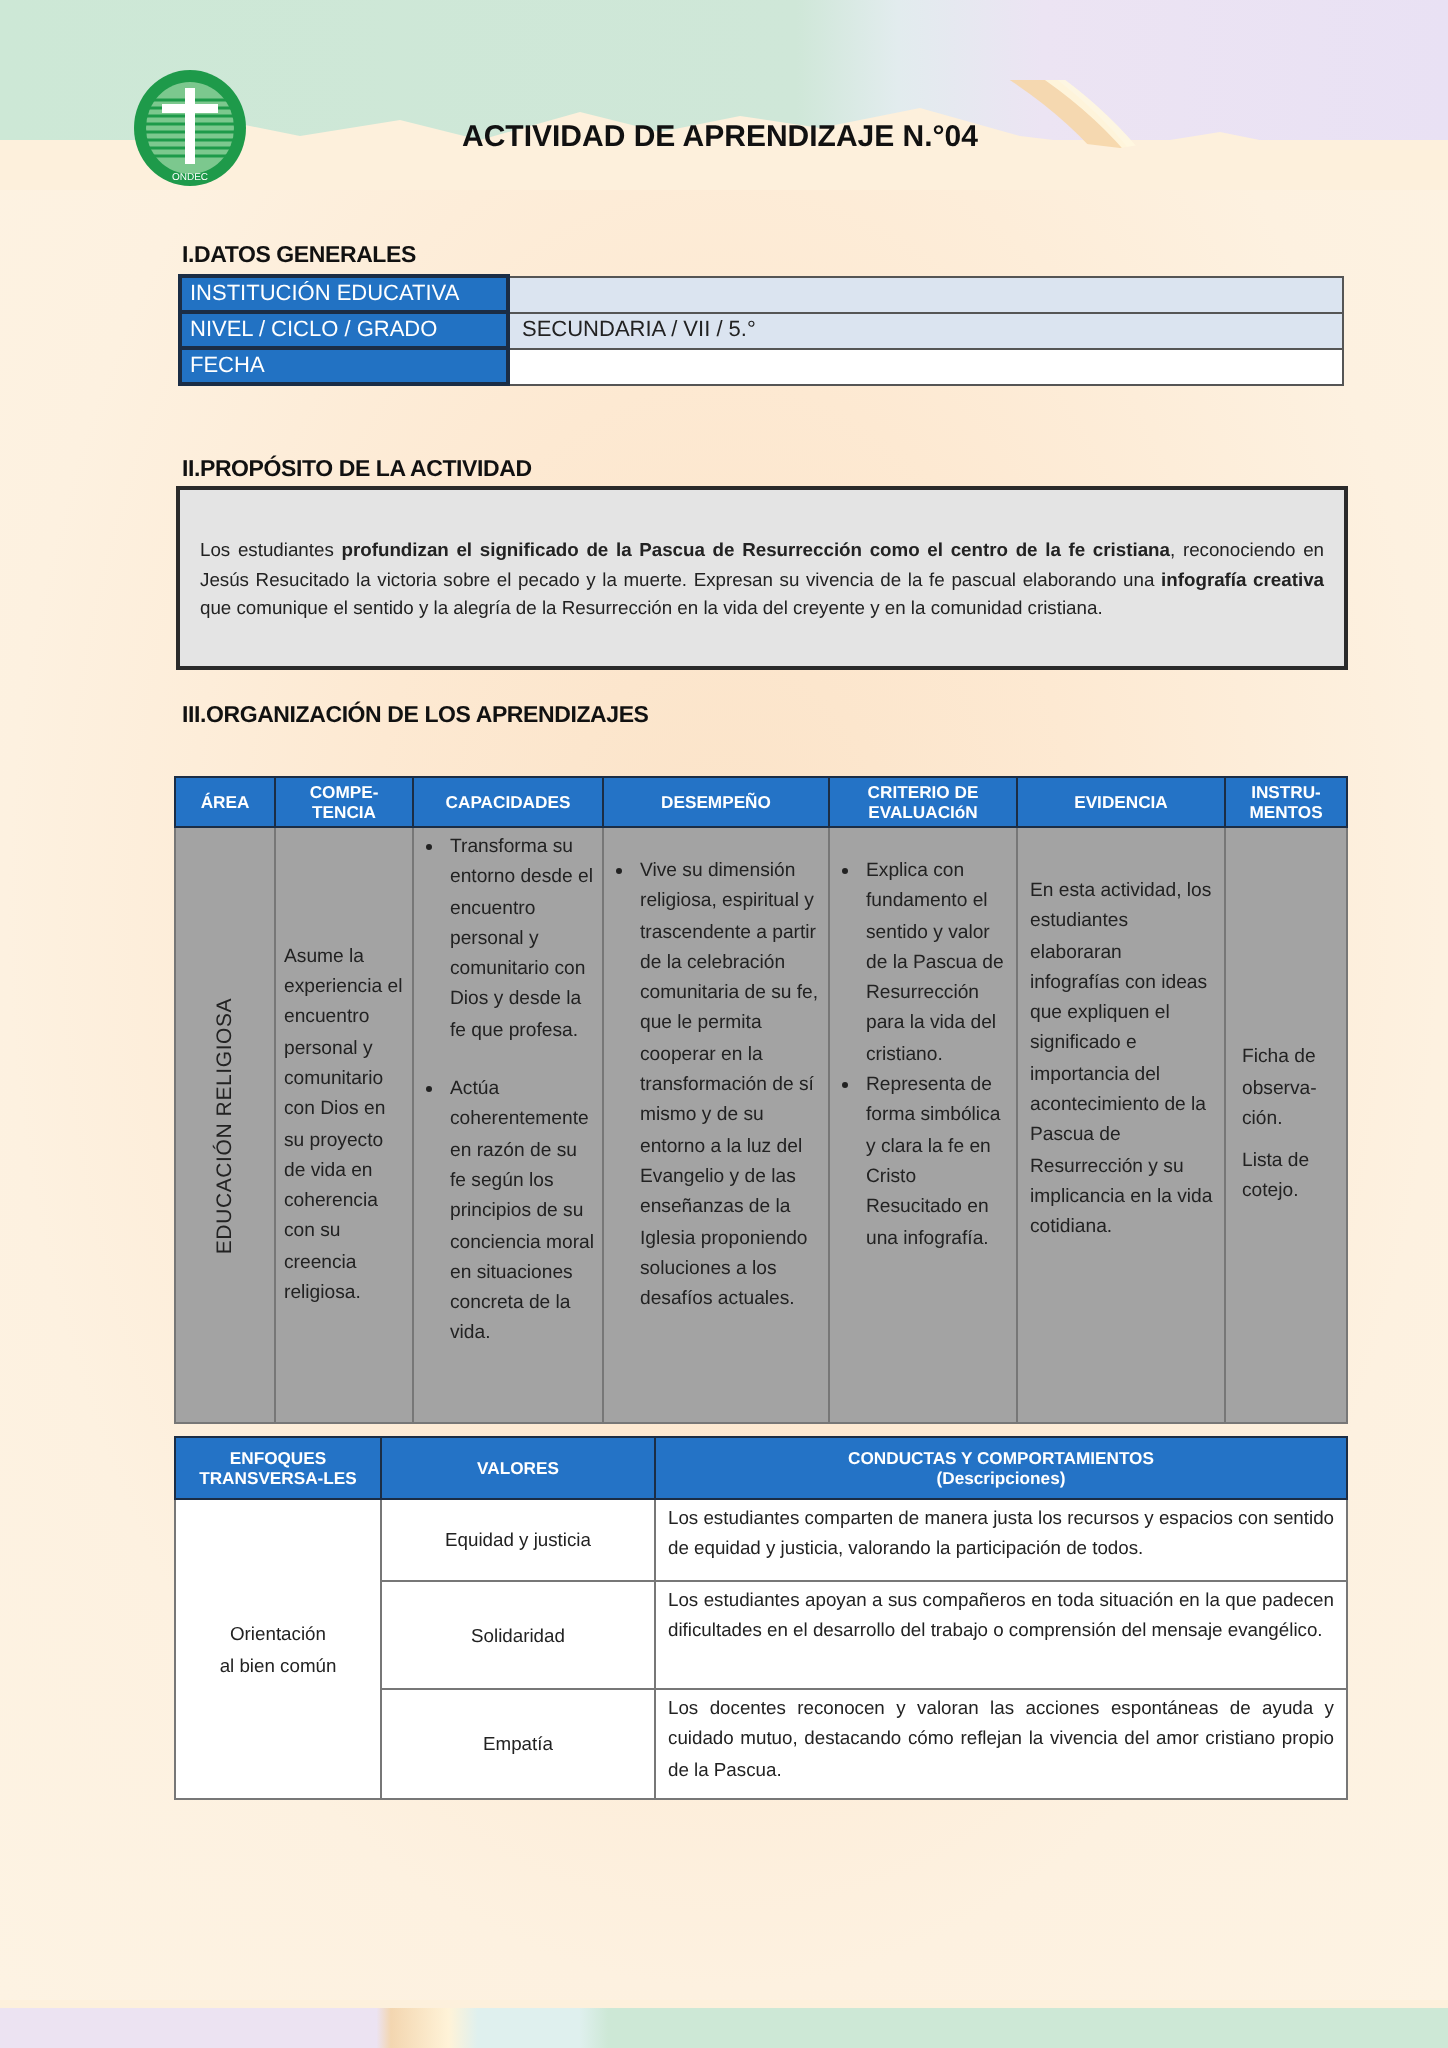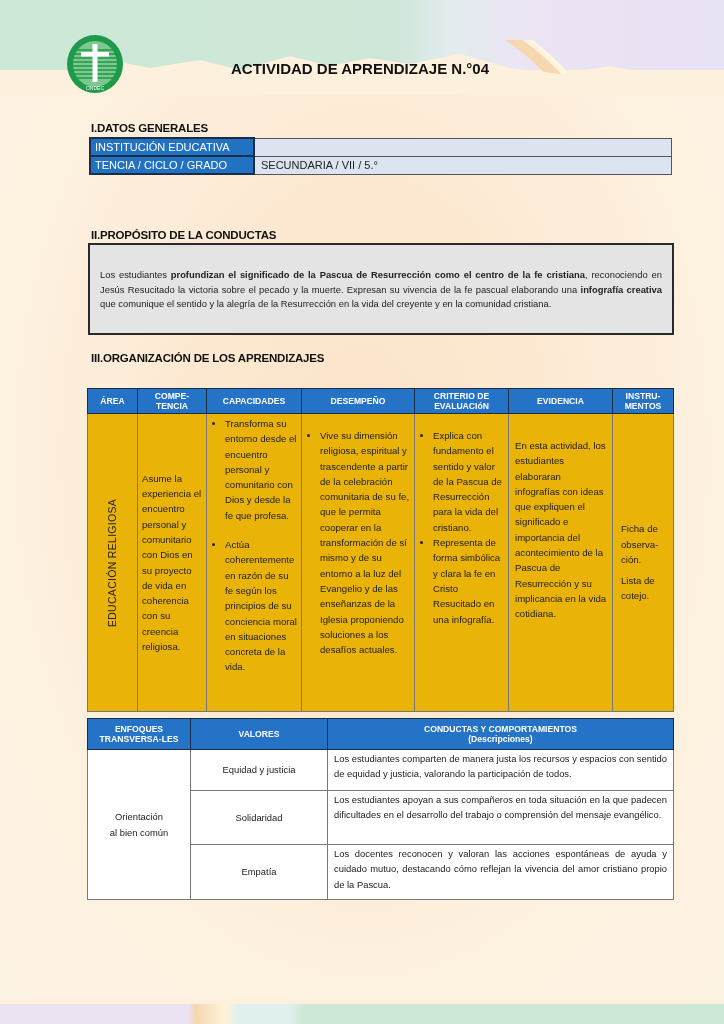--- a/index.html
+++ b/index.html
@@ -32,21 +32,21 @@
   .dg td.val { background:#fff; color:#222; padding-left:6px; }
   .dg tr.alt td.val { background:#dbe4f0; }
 
   .prop { position:absolute; left:88px; top:243px; width:562px; height:76px; padding:8px 10px 4px 10px;
     background:#e4e4e4; border:2px solid #2a2a2a; font-size:9.4px; line-height:14.5px; text-align:justify; color:#222; }
   .prop .inner { padding-top:15px; }
 
   
   .org { position:absolute; left:87px; top:388px; width:586px; border-collapse:collapse; table-layout:fixed; }
   .org th { background:#2473c6; color:#fff; font-size:8.6px; line-height:10px; height:24px; border:1px solid #1b2d45; padding:0 2px; font-weight:bold; }
-  .org td { background:#eab308; border:1px solid #777; vertical-align:middle; font-size:9.6px; line-height:15.3px; padding:0 4px; color:#222; }
+  .org td { background:#a3a3a3; border:1px solid #777; vertical-align:middle; font-size:9.6px; line-height:15.3px; padding:0 4px; color:#222; }
   .org td.area { position:relative; }
   .org td.area .rot { position:absolute; left:50%; top:50%; transform:translate(-50%,-50%) rotate(-90deg); white-space:nowrap; font-size:10.5px; letter-spacing:0.3px; }
   .org ul { margin:0; padding:0 0 0 14px; }
   .org li { margin:0; }
   .org li + li { margin-top:0; }
 
   
   .enf { position:absolute; left:87px; top:718px; width:586px; border-collapse:collapse; table-layout:fixed; }
   .enf th { background:#2473c6; color:#fff; font-size:8.6px; line-height:10px; height:28px; border:1px solid #1b2d45; font-weight:bold; }
   .enf td { background:#fff; border:1px solid #777; font-size:9.4px; line-height:15.3px; color:#222; padding:0 6px; vertical-align:middle; }
@@ -91,27 +91,31 @@
   </div>
 
   <div class="section-h" style="top:122px">I.DATOS GENERALES</div>
   <table class="dg">
     <tbody>
         <tr class="alt">
       <td class="lab">INSTITUCIÓN EDUCATIVA</td>
       <td class="val"></td>
     </tr>
     <tr class="alt">
-      <td class="lab">TENCIA / CICLO / GRADO</td>
+      <td class="lab">NIVEL / CICLO / GRADO</td>
       <td class="val">SECUNDARIA / VII / 5.°</td>
+    </tr>
+    <tr>
+      <td class="lab">FECHA</td>
+      <td class="val"></td>
     </tr>
   </tbody>
     </table>
 
-  <div class="section-h" style="top:229px">II.PROPÓSITO DE LA CONDUCTAS</div>
+  <div class="section-h" style="top:229px">II.PROPÓSITO DE LA ACTIVIDAD</div>
   <div class="prop">
     <div class="inner"><span>Los estudiantes </span><b>profundizan el significado de la Pascua de Resurrección como el centro de la fe cristiana</b><span>, reconociendo en Jesús Resucitado la victoria sobre el pecado y la muerte. Expresan su vivencia de la fe pascual elaborando una </span><b>infografía creativa</b><span> que comunique el sentido y la alegría de la Resurrección en la vida del creyente y en la comunidad cristiana.</span></div>
   </div>
 
   <div class="section-h" style="top:352px">III.ORGANIZACIÓN DE LOS APRENDIZAJES</div>
   <table class="org">
     <colgroup>
       <col style="width:50px">
         <col style="width:69px">
         <col style="width:95px">

